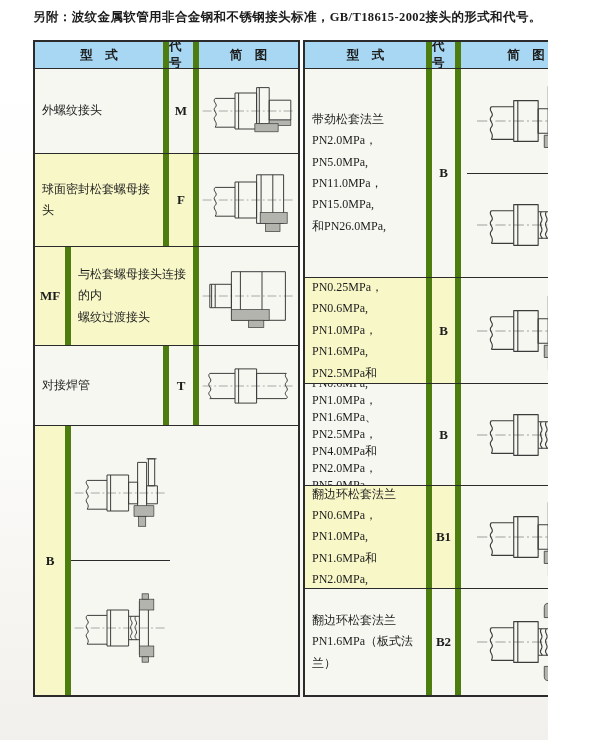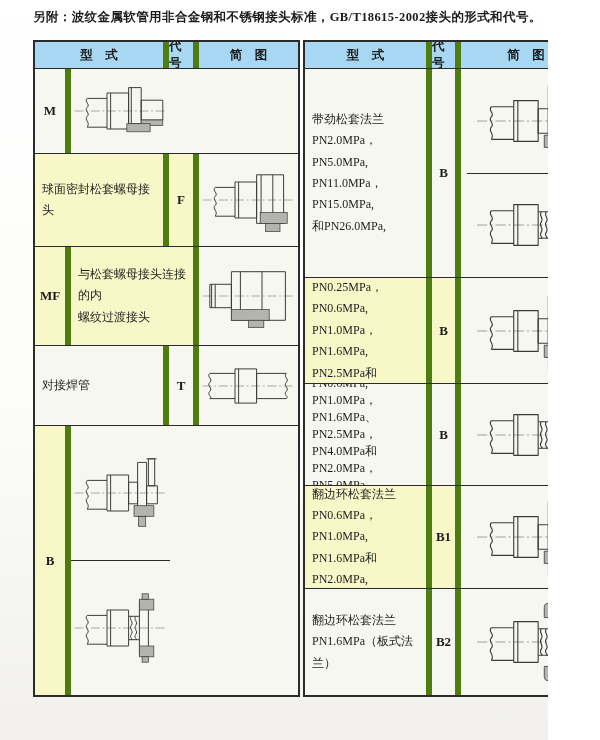--- a/index.html
+++ b/index.html
@@ -170,20 +170,21 @@
   <div class="tables">
 
     <div class="tbl left">
       <div class="row thead">
         <div class="cell c-type">型　式</div>
         <div class="cell c-code">代号</div>
         <div class="cell c-diag">简　图</div>
       </div>
 
       <div class="row" style="height:85px">
+        <div class="cell c-type">外螺纹接头</div>
         <div class="cell c-code">M</div>
         <div class="cell c-diag">
           <div class="sub">
               <svg class="dg dg-l" viewBox="0 0 110 80">
                 <use href="#d1"></use>
               </svg>
             </div>
         </div>
       </div>
 

